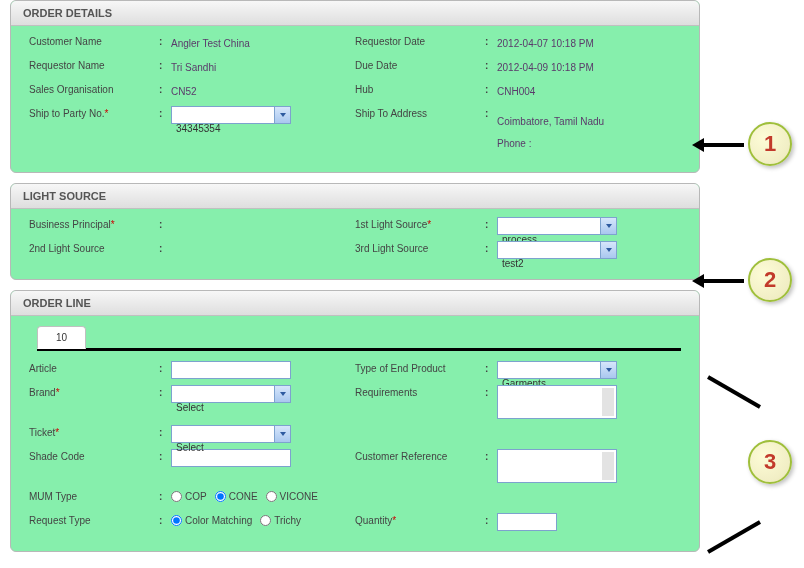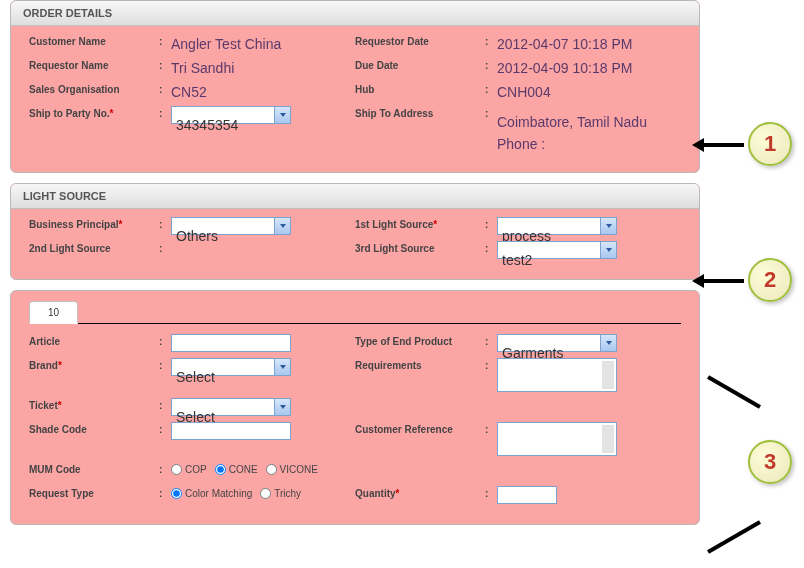--- a/index.html
+++ b/index.html
@@ -11,50 +11,50 @@
     width: 804px;
     height: 568px;
     position: relative;
   }
   .container { width: 690px; margin-left: 10px; }
   .panel {
     border: 1px solid #b8b8b8;
     border-radius: 6px;
     margin-bottom: 10px;
     overflow: hidden;
-    background: #fca5a5;
+    background: #86efac;
   }
   .panel-header {
     background: linear-gradient(to bottom, #f7f7f7 0%, #dedede 100%);
     border-bottom: 1px solid #c0c0c0;
     padding: 6px 12px;
     font-weight: bold;
     font-size: 11px;
     color: #555;
   }
   .panel-body { padding: 8px 18px 14px 18px; }
   .row { display: flex; margin-bottom: 6px; align-items: flex-start; min-height: 18px; }
   .col { flex: 1; display: flex; align-items: flex-start; }
-  .lbl { width: 130px; font-weight: bold; color: #444; font-size: 10px; padding-top: 2px; }
+  .lbl { width: 130px; font-weight: normal; color: #444; font-size: 10px; padding-top: 2px; }
   .lbl .ast { color: #c00; }
   .colon { width: 12px; font-weight: bold; color: #444; font-size: 10px; padding-top: 2px; }
-  .val { color: #6a3a6a; font-size: 14px; padding-top: 2px; line-height: 16px; }
+  .val { color: #6a3a6a; font-size: 10px; padding-top: 2px; line-height: 16px; }
   .val.purple { color: #5a3a6a; }
   .select-wrap {
     position: relative;
     display: inline-block;
     width: 120px;
     height: 18px;
     border: 1px solid #7da2ce;
     background: #fff;
   }
   .select-wrap .sel-text {
     position: absolute;
-    left: 4px; top: 10px;
-    font-size: 14px;
+    left: 4px; top: 16px;
+    font-size: 10px;
     color: #333;
   }
   .select-wrap .sel-btn {
     position: absolute;
     right: 0; top: 0;
     width: 16px; height: 16px;
     background: linear-gradient(to bottom, #d6e6fb 0%, #a9c7ef 100%);
     border-left: 1px solid #7da2ce;
     display: flex; align-items: center; justify-content: center;
   }
@@ -76,22 +76,22 @@
     content:"";
     position:absolute; right:2px; top:2px; bottom:2px; width:12px;
     background: #e3e3e3;
   }
   .radio-row { display: flex; gap: 8px; align-items: flex-start; padding-top: 2px; }
   .radio-row label { font-size: 10px; color: #444; display: flex; align-items: center; gap: 3px; }
   .radio-row input[type=radio]{ width:11px; height:11px; }
   
   .tabs {
     display: flex;
-    border-bottom: 1px solid #000000;
-    margin: 2px 0 10px 0;
+    border-bottom: 3px solid #000000;
+    margin: 2px 0 10px 8px;
   }
   .tab {
     border: 1px solid #c0c0c0;
     border-bottom: none;
     border-top-left-radius: 4px;
     border-top-right-radius: 4px;
     padding: 5px 18px;
     font-size: 10px;
     color: #555;
     background: linear-gradient(to bottom, #f5f5f5, #e3e3e3);
@@ -205,28 +205,20 @@
     </div>
   </div>
 
   <div class="panel">
     <div class="panel-header">LIGHT SOURCE</div>
     <div class="panel-body">
       <div class="row">
         <div class="col">
           <div class="lbl"><span>Business Principal</span><span class="ast">*</span></div>
           <div class="colon">:</div>
-          <div class="select-wrap">
-            <span class="sel-text">Others</span>
-            <span class="sel-btn">
-                <svg width="8" height="8">
-                  <path d="M1 2 L4 6 L7 2 Z" fill="#2e5aa0"></path>
-                </svg>
-              </span>
-          </div>
         </div>
         <div class="col">
           <div class="lbl"><span>1st Light Source</span><span class="ast">*</span></div>
           <div class="colon">:</div>
           <div class="select-wrap">
             <span class="sel-text">process</span>
             <span class="sel-btn">
                 <svg width="8" height="8">
                   <path d="M1 2 L4 6 L7 2 Z" fill="#2e5aa0"></path>
                 </svg>
@@ -249,20 +241,21 @@
                   <path d="M1 2 L4 6 L7 2 Z" fill="#2e5aa0"></path>
                 </svg>
               </span>
           </div>
         </div>
       </div>
     </div>
   </div>
 
   <div class="panel">
+    <div class="panel-header">ORDER LINE</div>
     <div class="panel-body">
       <div class="tabs">
         <div class="tab active">10</div>
       </div>
 
       <div class="row">
         <div class="col">
           <div class="lbl">Article</div>
           <div class="colon">:</div>
           <input class="input-text" value="" style="">
@@ -325,21 +318,21 @@
         </div>
         <div class="col">
           <div class="lbl">Customer Reference</div>
           <div class="colon">:</div>
           <div class="textarea-box"></div>
         </div>
       </div>
 
       <div class="row">
         <div class="col">
-          <div class="lbl">MUM Code</div>
+          <div class="lbl">MUM Type</div>
           <div class="colon">:</div>
           <div class="radio-row">
             <label>
                 <input type="radio" name="mum" style="">
                 <span>COP</span>
               </label>
             <label>
                 <input type="radio" name="mum" checked="" style="">
                 <span>CONE</span>
               </label>

